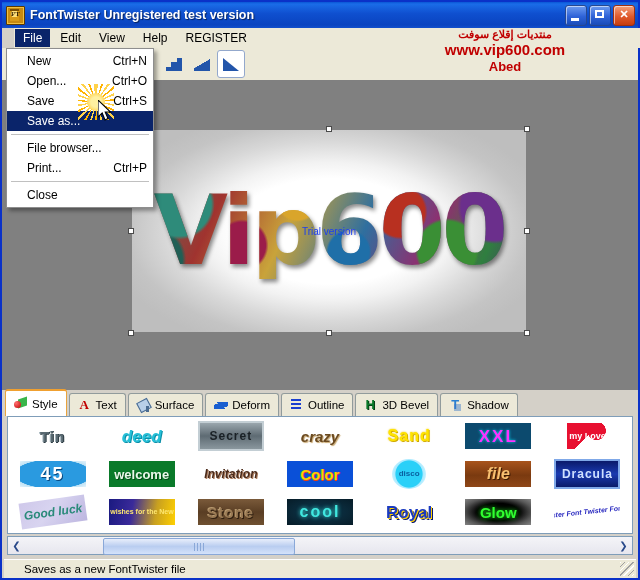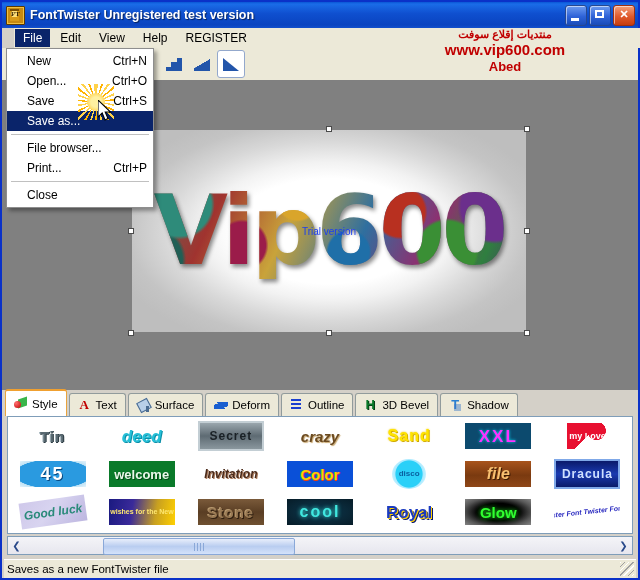--- a/index.html
+++ b/index.html
@@ -320,21 +320,21 @@
   .sb-grip{width:10px;height:8px;
     background:repeating-linear-gradient(to right,#8aa8d8 0 1px,transparent 1px 3px);}
 
   
   .statusbar{
     position:absolute;left:2px;top:557px;width:632px;height:19px;
     background:#ece9d8;border-top:1px solid #fff;
     display:flex;align-items:center;font-size:11.5px;color:#000;
     box-sizing:border-box;
   }
-  .st-text{padding-left:3px;flex:1;white-space:nowrap;}
+  .st-text{padding-left:20px;flex:1;white-space:nowrap;}
   .st-grip{width:14px;height:14px;margin-right:2px;
     background:repeating-linear-gradient(135deg,#fff 0 1px,transparent 1px 3px,#a0a0a0 3px 4px,transparent 4px 6px);}
 </style>
 </head>
 <body>
 
 <div class="app">
 
   <div class="titlebar">
     <div class="tb-icon">

